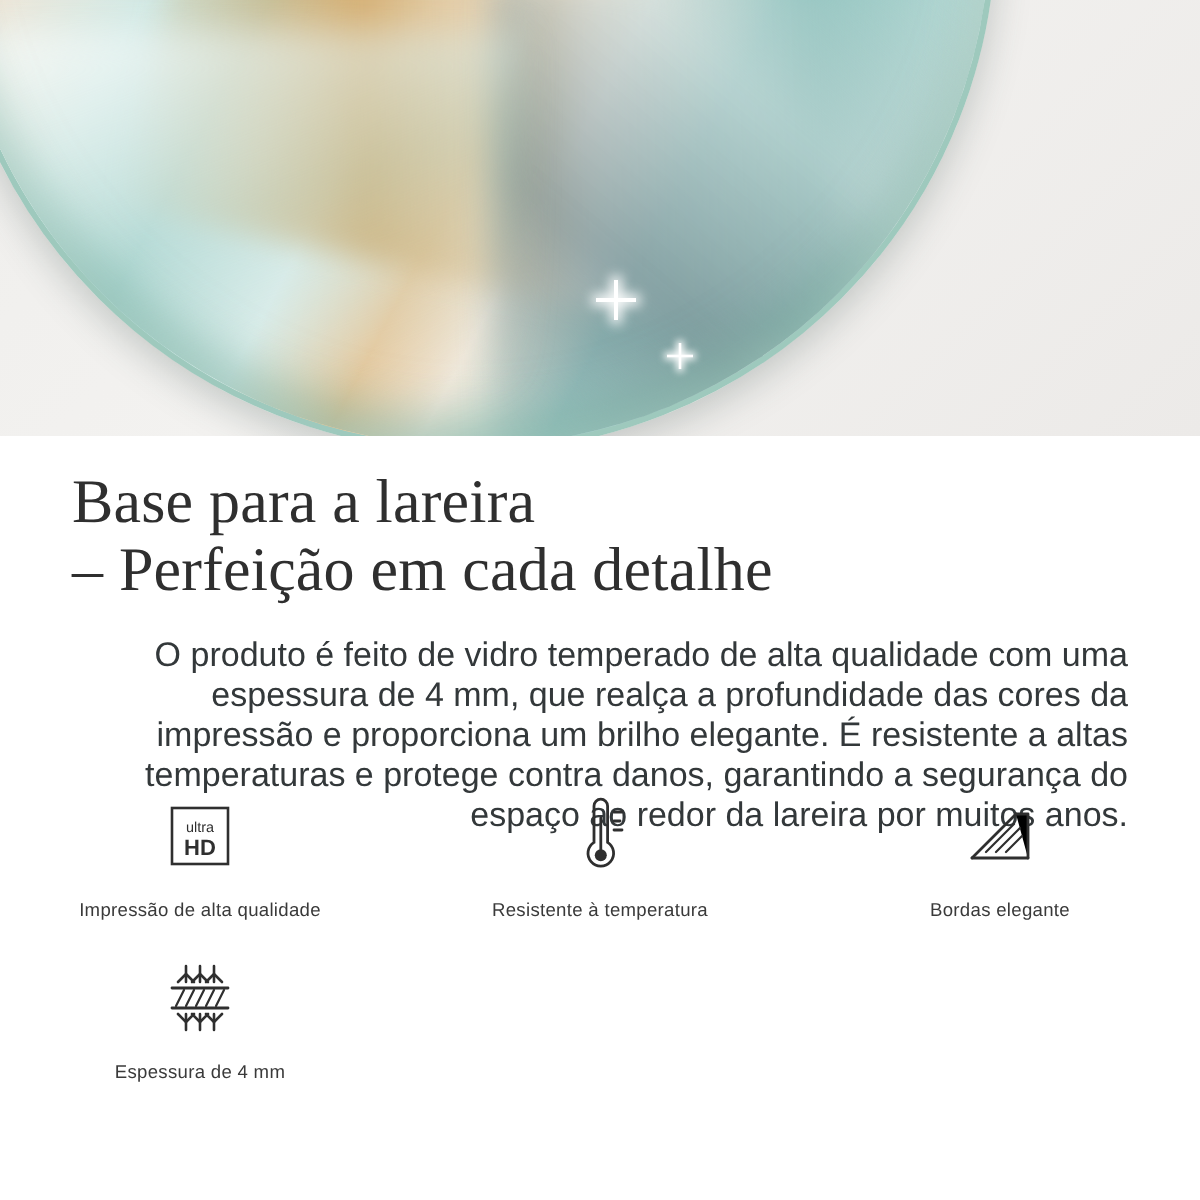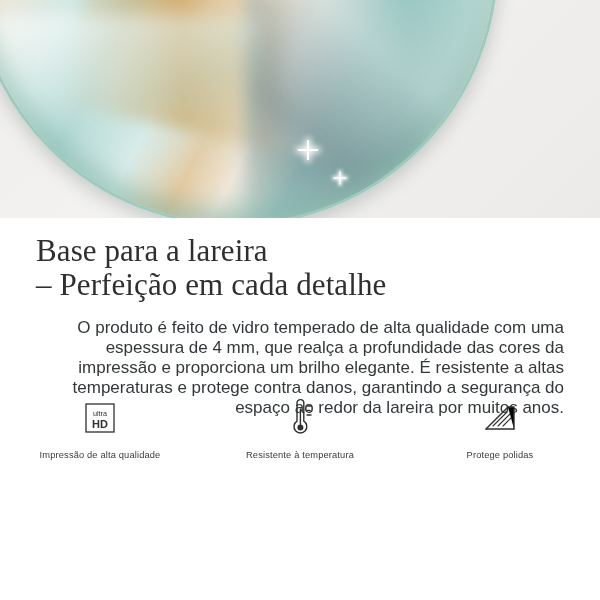--- a/index.html
+++ b/index.html
@@ -237,18 +237,32 @@
 
     <div class="feature">
       <div class="feature-icon">
         <svg width="40" height="38" viewBox="0 0 40 38">
           <path d="M6 30 L28 8" stroke="#2f2f2f" stroke-width="1.4" stroke-linecap="round"></path>
           <path d="M6 30 L34 30" stroke="#2f2f2f" stroke-width="1.4" stroke-linecap="round"></path>
           <path d="M34 30 L34 8 L28 8" stroke="#2f2f2f" stroke-width="1.4" stroke-linecap="round" stroke-linejoin="round"></path>
           <path d="M13 27 L27 13 M18 27 L30 15 M23 27 L31 19" stroke="#2f2f2f" stroke-width="1.1" stroke-linecap="round"></path>
         </svg>
       </div>
-      <div class="feature-label">Protege polidas</div>
-    </div>
-
+      <div class="feature-label">Bordas elegante</div>
+    </div>
+
+    <div class="feature">
+      <div class="feature-icon">
+        <svg width="44" height="40" viewBox="0 0 44 40">
+          <path d="M15 4 V12 M22 4 V12 M29 4 V12" stroke="#2f2f2f" stroke-width="1.3" stroke-linecap="round"></path>
+          <path d="M11 12 L15 8 M15 8 L19 12 M18 12 L22 8 M22 8 L26 12 M25 12 L29 8 M29 8 L33 12" fill="none" stroke="#2f2f2f" stroke-width="1.3" stroke-linecap="round" stroke-linejoin="round"></path>
+          <path d="M8 15 H36" stroke="#2f2f2f" stroke-width="1.4" stroke-linecap="round"></path>
+          <path d="M8 25 H36" stroke="#2f2f2f" stroke-width="1.4" stroke-linecap="round"></path>
+          <path d="M10 24 L14 16 M15 24 L19 16 M20 24 L24 16 M25 24 L29 16 M30 24 L34 16" stroke="#2f2f2f" stroke-width="1.1" stroke-linecap="round"></path>
+          <path d="M15 36 V28 M22 36 V28 M29 36 V28" stroke="#2f2f2f" stroke-width="1.3" stroke-linecap="round"></path>
+          <path d="M11 28 L15 32 M15 32 L19 28 M18 28 L22 32 M22 32 L26 28 M25 28 L29 32 M29 32 L33 28" fill="none" stroke="#2f2f2f" stroke-width="1.3" stroke-linecap="round" stroke-linejoin="round"></path>
+        </svg>
+      </div>
+      <div class="feature-label">Espessura de 4 mm</div>
+    </div>
 
   </div>
 </div>
 
 </body></html>

